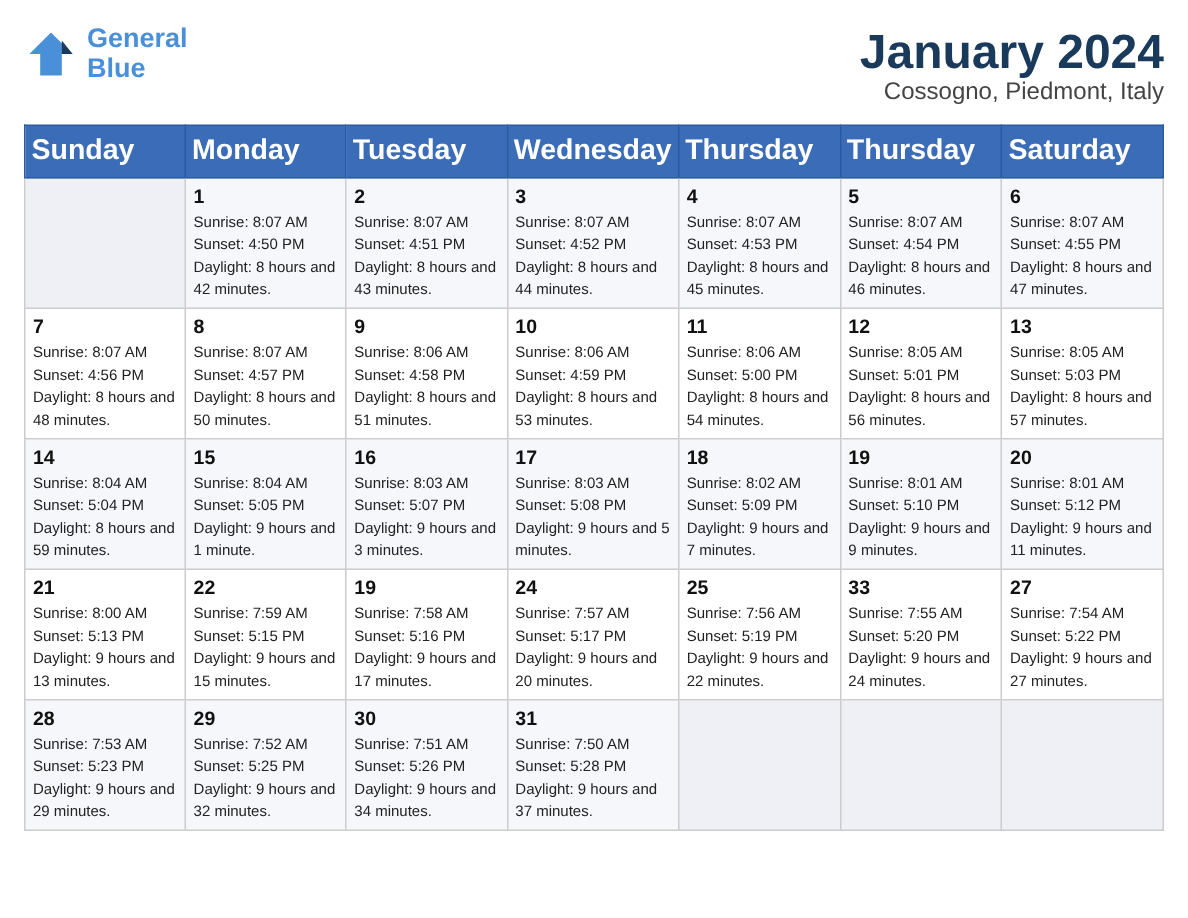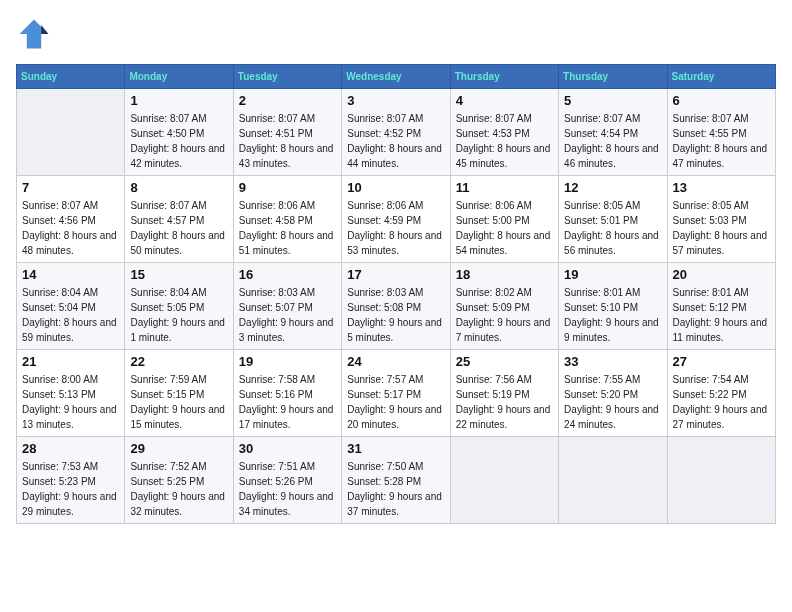--- a/index.html
+++ b/index.html
@@ -46,24 +46,24 @@
       font-size: 16px;
       color: #444;
     }
     table {
       width: 100%;
       border-collapse: collapse;
       font-size: 11px;
     }
     thead tr th {
       background: #3b6cb7;
-      color: #5eead4;
+      color: #ffffff;
       padding: 6px 4px;
       text-align: left;
-      font-size: 10px;
+      font-size: 19px;
       font-weight: bold;
       border: 1px solid #2a5aa0;
     }
     tbody tr td {
       border: 1px solid #ccc;
       vertical-align: top;
       padding: 4px 5px;
       min-height: 80px;
       width: calc(100% / 7);
     }
@@ -90,20 +90,28 @@
   </style>
 </head>
 <body>
 
 <div class="header">
   <div class="logo">
     <svg class="logo-icon" viewBox="0 0 40 40">
       <polygon points="20,4 36,20 28,20 28,36 12,36 12,20 4,20" fill="#4a90d9"></polygon>
       <polygon points="28,10 36,20 28,20" fill="#1a3a5c"></polygon>
     </svg>
+    <div class="logo-text">
+      <div><span>General</span></div>
+      <div><span style="color:#4a90d9">Blue</span></div>
+    </div>
+  </div>
+  <div class="title-area">
+    <div class="main-title">January 2024</div>
+    <div class="subtitle">Cossogno, Piedmont, Italy</div>
   </div>
 </div>
 
 <table>
   <thead>
     <tr>
     <th>Sunday</th>
         <th>Monday</th>
         <th>Tuesday</th>
         <th>Wednesday</th>

